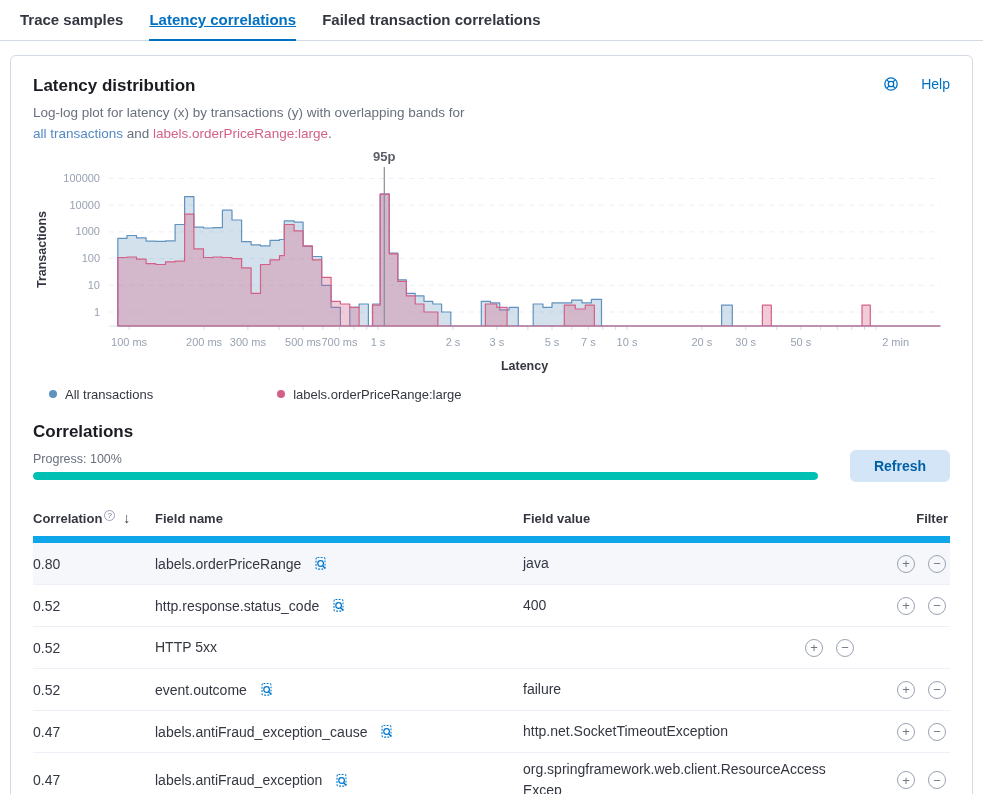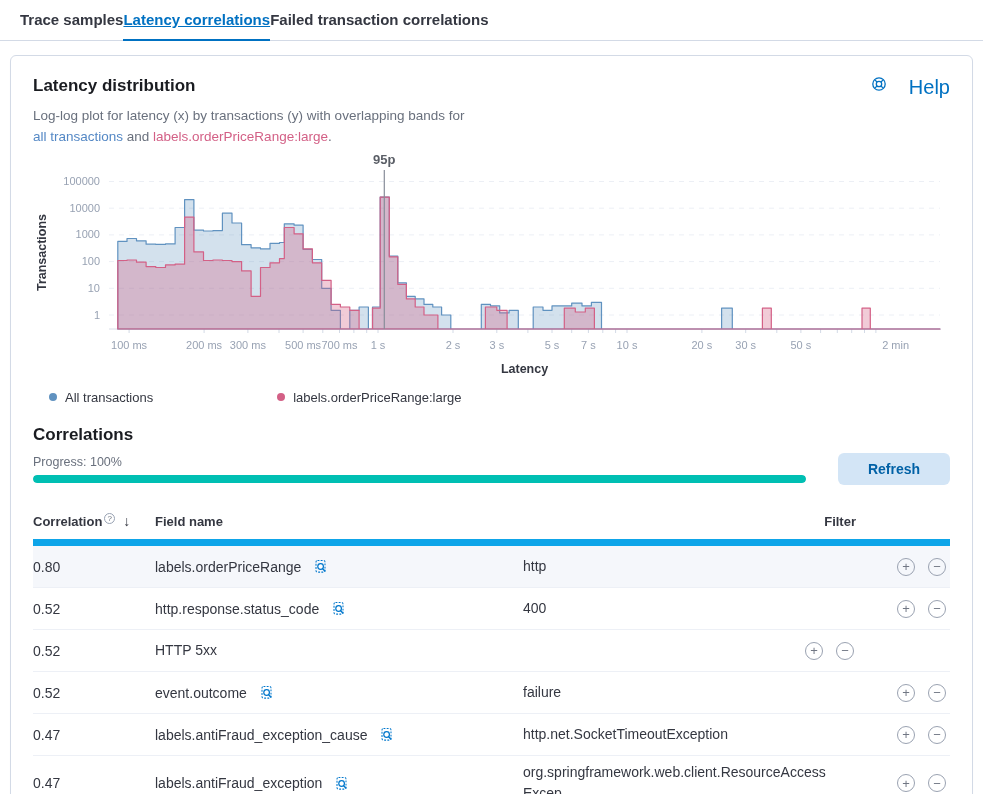--- a/index.html
+++ b/index.html
@@ -1,30 +1,30 @@
 <!DOCTYPE html>
 <html><head>
 <meta charset="utf-8">
 <style>
   * { box-sizing: border-box; margin: 0; padding: 0; }
   html,body { width:983px; height:794px; overflow:hidden; background:#fff;
     font-family:"Liberation Sans","DejaVu Sans",sans-serif; color:#343741; }
 
   
-  .tabbar { display:flex; padding:11px 20px 0; border-bottom:1px solid #D3DAE6; }
+  .tabbar { display:flex; gap:26px; padding:11px 20px 0; border-bottom:1px solid #D3DAE6; }
   .tab { font-size:15px; font-weight:700; color:#343741; padding-bottom:11px;
          border-bottom:2px solid transparent; margin-bottom:-1px; cursor:pointer; white-space:nowrap; }
   .tab.active { color:#0071C2; border-bottom-color:#0071C2; text-decoration:underline; }
 
   
   .panel { margin:14px 10px 0; border:1px solid #D3DAE6; border-radius:6px;
            padding:20px 22px; box-shadow:0 2px 2px -1px rgba(152,162,179,0.2); height:900px; }
   .panel-head { display:flex; justify-content:space-between; align-items:flex-start; }
   .panel-title { font-size:17px; font-weight:700; color:#1a1c21; }
-  .help-link { display:flex; gap:22px; color:#0071C2; font-size:20px;
+  .help-link { display:flex; gap:22px; color:#0071C2; font-size:14px;
                font-weight:500; cursor:pointer; }
   .desc { margin-top:7px; font-size:13.5px; line-height:1.55; color:#69707D; max-width:520px; }
   .desc a { text-decoration:none; cursor:pointer; }
   .link-blue { color:#5488C5; }
   .link-pink { color:#D36086; }
 
   
   .chart-wrap { margin-top:2px; }
   svg text.tick { fill:#98A2B3; font-size:11px; font-family:inherit; }
   svg text.axis-title { fill:#343741; font-size:12.5px; font-weight:700; font-family:inherit; }
@@ -35,21 +35,21 @@
   .legend-item + .legend-item { margin-left:124px; }
   .legend .dot { width:8px; height:8px; border-radius:50%; display:inline-block; }
 
   
   .section-title { font-size:17px; font-weight:700; color:#1a1c21; margin-top:20px; }
   .progress-row { display:flex; align-items:center; gap:32px; margin-top:8px; }
   .progress-col { flex:1; }
   .progress-label { font-size:12.5px; color:#69707D; margin-bottom:6px; }
   .progress-track { height:8px; border-radius:4px; background:#E9EDF3; overflow:hidden; }
   .progress-bar { height:100%; border-radius:4px; }
-  .refresh-btn { width:112px; height:32px; border:none; border-radius:6px; background:#D3E5F6;
+  .refresh-btn { width:100px; height:32px; border:none; border-radius:6px; background:#D3E5F6;
                  color:#0061A6; font-size:14px; font-weight:600; cursor:pointer;
                  font-family:inherit; }
 
   
   .table { margin-top:22px; }
   .thead, .trow { display:grid; grid-template-columns:122px 368px 1fr 92px; align-items:center; }
   .thead { padding:6px 0 10px; border-bottom:7px solid #0ea5e9; font-size:13px; font-weight:700; }
   .th-filter { text-align:right; padding-right:2px; }
   .qmark { display:inline-block; width:11px; height:11px; border:1px solid #98A2B3; border-radius:50%;
            font-size:8px; line-height:10px; text-align:center; color:#69707D; vertical-align:super;
@@ -180,36 +180,37 @@
         <div class="progress-bar" style="width: 100%; background: rgb(0, 191, 179);"></div>
       </div>
     </div>
     <button class="refresh-btn">Refresh</button>
   </div>
 
   <div class="table">
     <div class="thead">
       <div><span>Correlation</span><span class="qmark">?</span><span class="sort-arrow">↓</span></div>
       <div>Field name</div>
+      <div>Field value</div>
       <div class="th-filter">Filter</div>
     </div>
     <div>
   <div class="trow striped">
     <div class="c-corr">0.80</div>
     <div class="c-name">
       <span class="c-name-text">labels.orderPriceRange</span>
       <span style="display:flex;cursor:pointer;">
         <svg width="15" height="15" viewBox="0 0 16 16" fill="none">
           <rect x="3.2" y="1.6" width="9.6" height="12.4" rx="1.6" stroke="#0077CC" stroke-width="1.1" stroke-dasharray="2 1.4"></rect>
           <circle cx="8.1" cy="8" r="3" fill="#ffffff" stroke="#0077CC" stroke-width="1.3"></circle>
           <line x1="10.3" y1="10.3" x2="12.6" y2="12.7" stroke="#0077CC" stroke-width="1.5" stroke-linecap="round"></line>
         </svg>
       </span>
     </div>
-    <div class="c-val">http</div>
+    <div class="c-val">java</div>
     <div class="c-filter">
       <button class="circle-btn">+</button>
       <button class="circle-btn">−</button>
     </div>
   </div>
 
   <div class="trow">
     <div class="c-corr">0.52</div>
     <div class="c-name">
       <span class="c-name-text">http.response.status_code</span>

